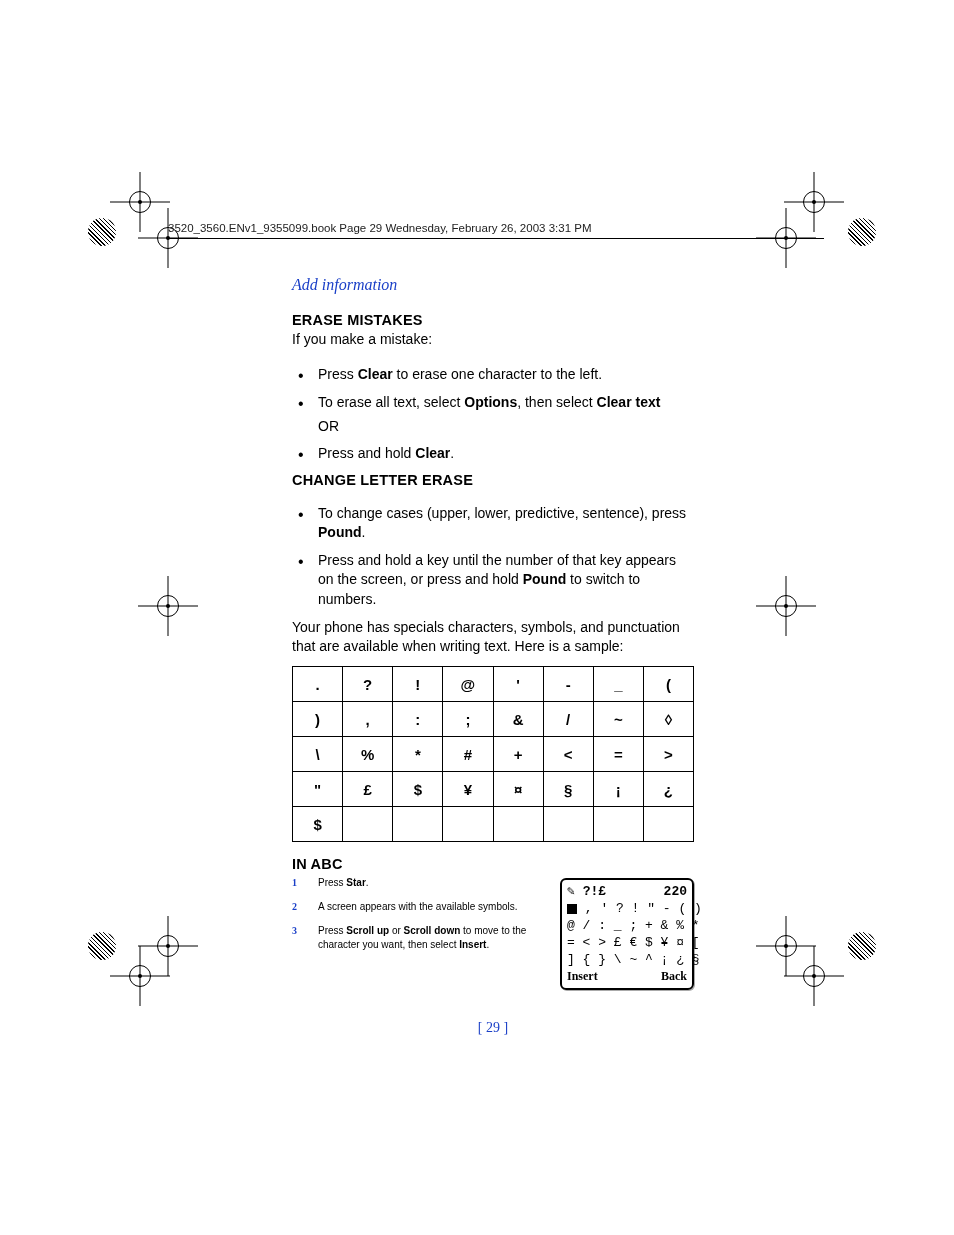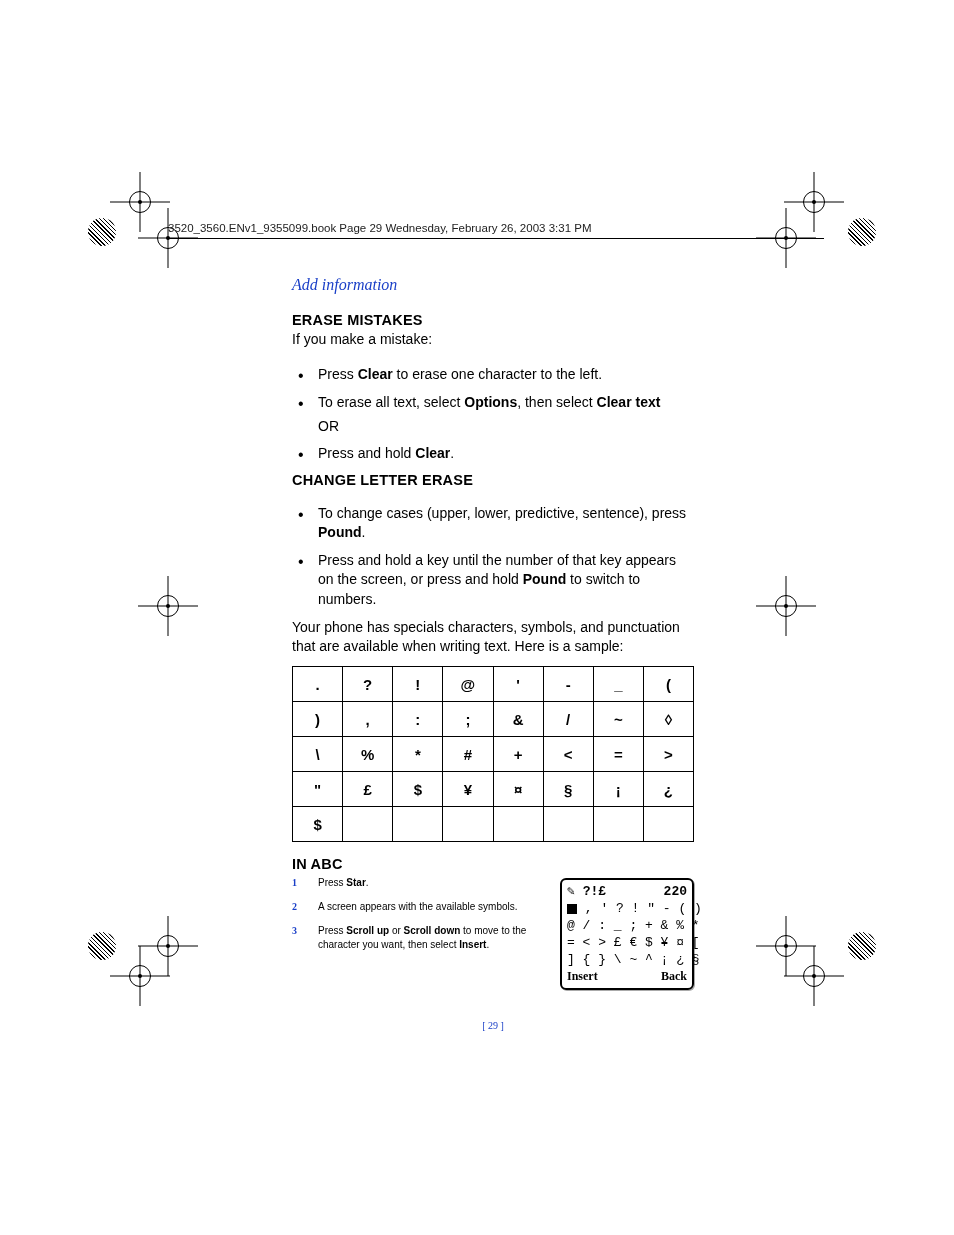--- a/index.html
+++ b/index.html
@@ -26,21 +26,21 @@
   .abc{font-family:Arial,sans-serif;font-weight:900;font-size:13px;letter-spacing:.5px;}
   table.sym{border-collapse:collapse;width:100%;margin:10px 0 14px 0;}
   table.sym td{border:1px solid #000;height:32px;text-align:center;font-weight:bold;font-size:15px;font-family:Verdana,sans-serif;width:12.5%;}
   ol.num{list-style:none;padding:0;margin:4px 0 0 0;counter-reset:step;}
   ol.num>li{counter-increment:step;position:relative;padding-left:26px;font-size:10px;line-height:1.4;margin-bottom:10px;}
   ol.num>li:before{content:counter(step);position:absolute;left:0;top:0;color:#1a3fc7;font-weight:bold;font-family:Georgia,serif;}
   .phone{float:right;width:120px;border:2px solid #000;border-radius:6px;padding:4px 5px;margin:4px 0 6px 14px;font-family:Courier New,monospace;font-size:13px;line-height:1.3;box-shadow:1px 1px 0 #aaa;}
   .phone .row{white-space:pre;}
   .phone .top{display:flex;justify-content:space-between;font-weight:bold;}
   .phone .bl{display:inline-block;width:10px;height:10px;background:#000;vertical-align:middle;}
-  .pgnum{text-align:center;font-size:10px;color:#1a3fc7;font-family:Georgia,serif;margin-top:24px;}
+  .pgnum{text-align:center;font-size:14px;color:#1a3fc7;font-family:Georgia,serif;margin-top:24px;}
 </style>
 </head>
 <body>
 
 <div class="page">
 
   <div class="crop" style="left:110px;top:172px;">
       <div class="cross">
         <div class="circ"></div>
       </div>

